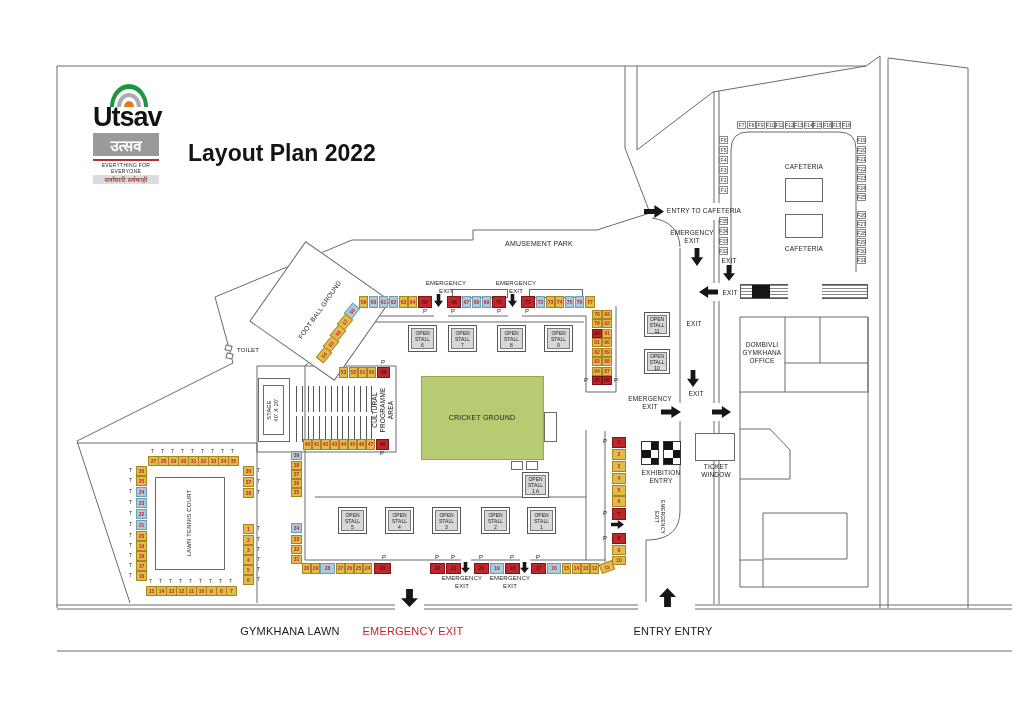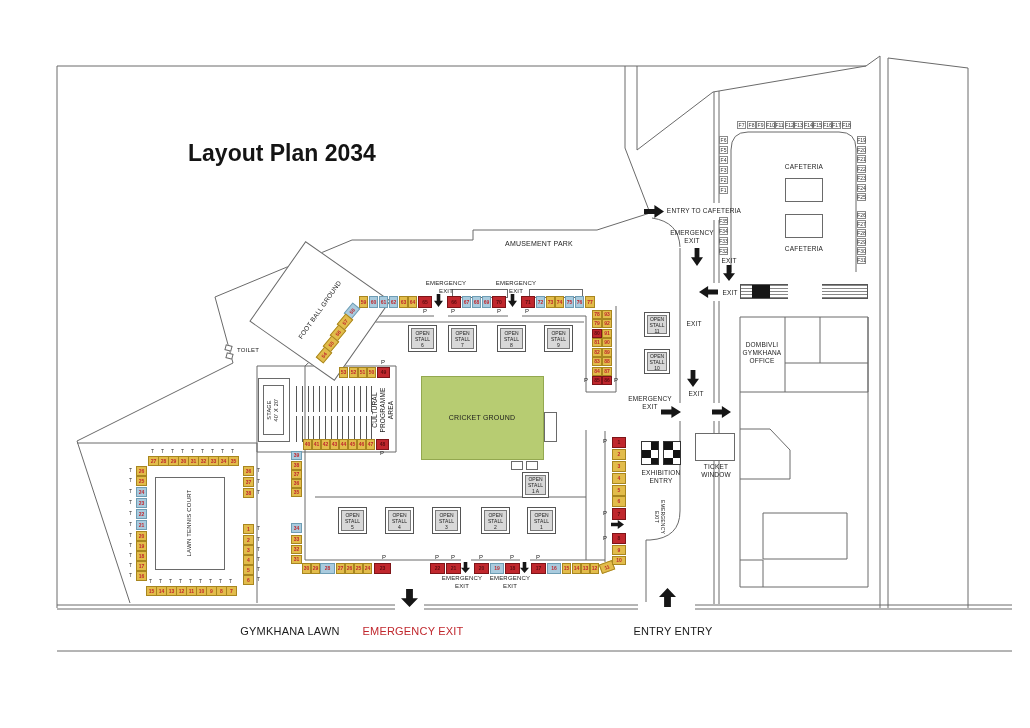--- a/index.html
+++ b/index.html
@@ -49,22 +49,38 @@
 
   <svg id="lines" width="1030" height="728">
     <path fill="none" stroke="#6a6a6a" stroke-width="1" d="M57,66 H866 L880,56 V608 M57,66 V608 M888,58 V608 M888,58 L968,68 V608 M57,605 H395 M424,605 H638 M695,605 H1012 M57,609 H395 M424,609 H638 M695,609 H1012 M57,651 H1012"></path>
     <path fill="none" stroke="#6a6a6a" stroke-width="1" d="M352,240 L215,297 L233,363 L77,441 L130,603 M77,443 H257 M257,443 V603 M352,240 H473 V230 H597 L650,213 M625,66 V148 L650,213 M637,66 V150 L713,92 L866,66 M652,218 Q679,222 680,247"></path>
     <path fill="none" stroke="#6a6a6a" stroke-width="1" d="M680,248 V403 M680,421 V511 Q680,538 650,540 L646,540 V602 M714,92 V203 M714,220 V283 M714,301 V403 M714,421 V604 M719,91 V203 M719,220 V283 M719,301 V403 M719,421 V604"></path>
     <path fill="none" stroke="#6a6a6a" stroke-width="1" d="M731,150 Q731,132 748,132 H839 Q856,132 856,149 V272 M731,150 V272"></path>
     <path fill="none" stroke="#6a6a6a" stroke-width="1" d="M358,316 H434 M448,316 H508 M522,316 H586 M586,316 V392 H616 M616,392 V306 M605,431 V562 M586,430 V560 M305,560 H461 M471,560 H520 M530,560 H605 M305,366 V560 M305,366 L358,316 M257,366 H396 V452 H257 Z M315,497 H586 M372,322 H584"></path>
     <path fill="none" stroke="#6a6a6a" stroke-width="1" d="M740,317 H868 V392 H740 Z M785,317 V392 M785,363 H868 M820,317 V363 M740,392 V587 M740,587 H868 M868,317 V587 M740,429 H770 L790,450 V479 H740 M763,513 H847 V559 H763 Z M740,560 H763 M763,560 V587"></path>
   </svg>
 
-
-  <div class="title">Layout Plan 2034</div>
+  <div class="logo">
+    <div class="arc">
+      <i class="a a1"></i>
+        <i class="a a2"></i>
+        <i class="a a3"></i>
+        <i class="a a4"></i>
+        <i class="a a5"></i>
+    </div>
+    <div class="wordmark">Utsav</div>
+    <div class="devbox">
+        <span>उत्सव</span>
+      </div>
+    <div class="redline"></div>
+    <div class="tag1">EVERYTHING FOR EVERYONE</div>
+    <div class="tag2">सर्वांसाठी सर्वकाही</div>
+  </div>
+
+  <div class="title">Layout Plan 2022</div>
 
   <div id="map">
       <div class="box-green" style="left: 421px; top: 376px; width: 123px; height: 84px;"></div>
       <div class="box-w" style="left: 544px; top: 412px; width: 13px; height: 30px;"></div>
       <div class="box-w" style="left: 511px; top: 461px; width: 12px; height: 9px;"></div>
       <div class="box-w" style="left: 526px; top: 461px; width: 12px; height: 9px;"></div>
       <div class="box-w" style="left: 452px; top: 289px; width: 56px; height: 9px;"></div>
       <div class="box-w" style="left: 529px; top: 289px; width: 54px; height: 9px;"></div>
       <div class="box-w" style="left: 695px; top: 433px; width: 40px; height: 28px;"></div>
       <div class="box-w" style="left: 785px; top: 178px; width: 38px; height: 24px;"></div>

